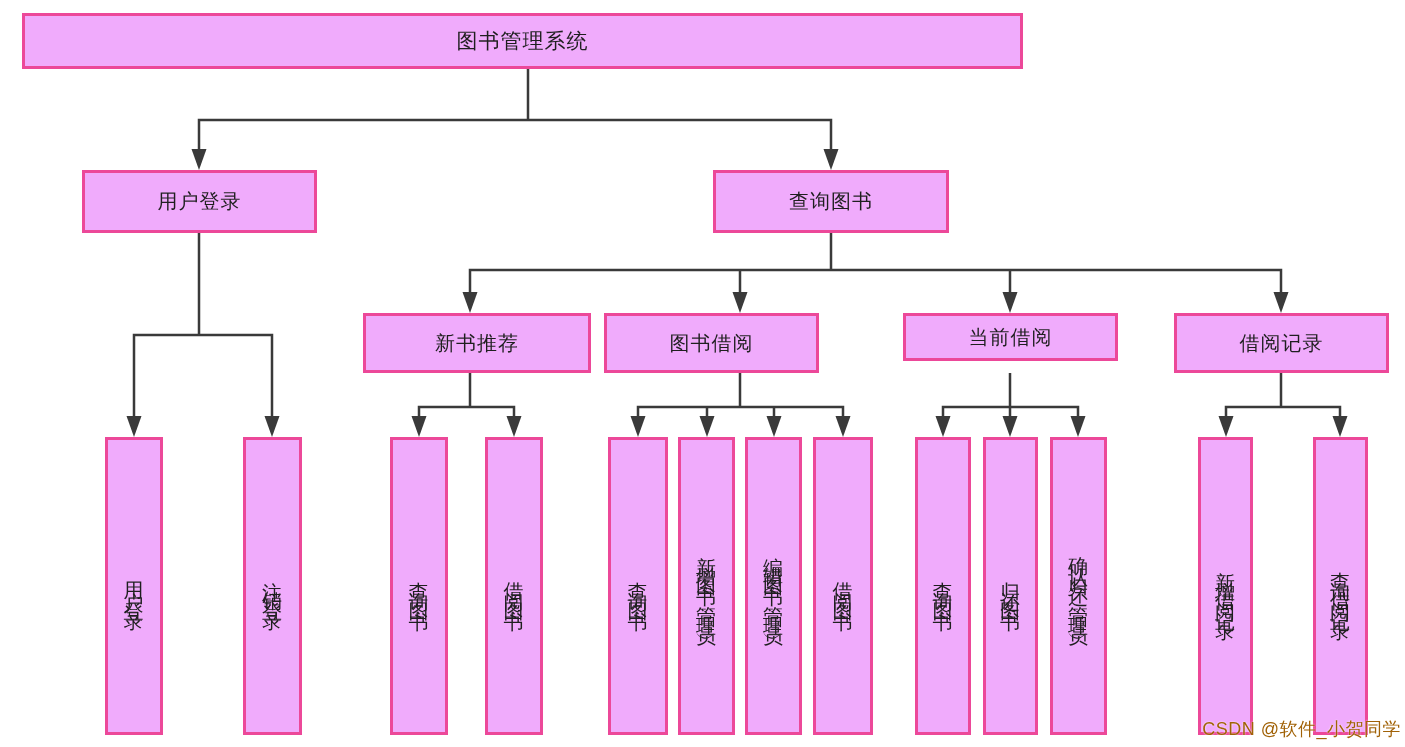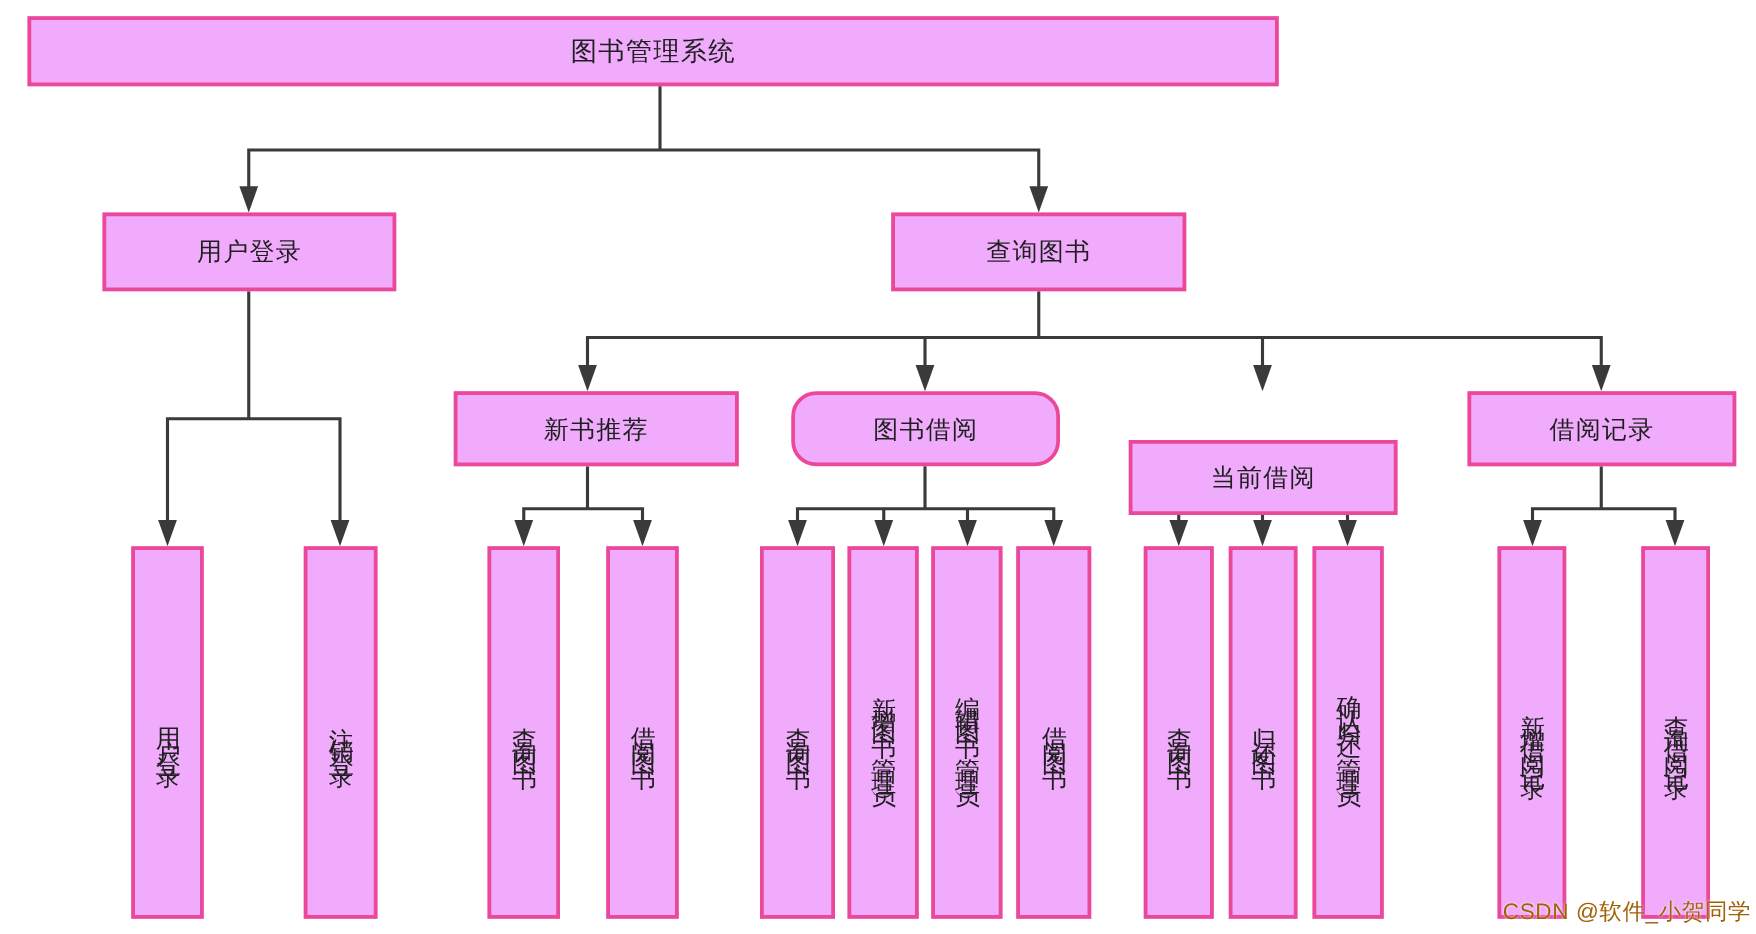--- a/index.html
+++ b/index.html
@@ -112,22 +112,22 @@
       <polygon points="1332.5,416 1347.5,416 1340,437"></polygon>
     </g>
   </svg>
 
   <div class="node h root" style="left:22px; top:13px; width:1001px; height:56px;">图书管理系统</div>
 
   <div class="node h" style="left:82px; top:170px; width:235px; height:63px;">用户登录</div>
   <div class="node h" style="left:713px; top:170px; width:236px; height:63px;">查询图书</div>
 
   <div class="node h" style="left:363px; top:313px; width:228px; height:60px;">新书推荐</div>
-  <div class="node h" style="left:633px; top:313px; width:215px; height:60px;border-radius:20px;">图书借阅</div>
-  <div class="node h" style="left:903px; top:313px; width:215px; height:60px;margin-top:39px;">当前借阅</div>
+  <div class="node h" style="left:604px; top:313px; width:215px; height:60px;">图书借阅</div>
+  <div class="node h" style="left:903px; top:313px; width:215px; height:48px;">当前借阅</div>
   <div class="node h" style="left:1174px; top:313px; width:215px; height:60px;">借阅记录</div>
 
   <div class="node leaf" style="left:105px; top:437px; width:58px; height:298px;">
     <span>用户登录</span>
   </div>
   <div class="node leaf" style="left:243px; top:437px; width:59px; height:298px;">
     <span>注销登录</span>
   </div>
 
   <div class="node leaf" style="left:390px; top:437px; width:58px; height:298px;">

